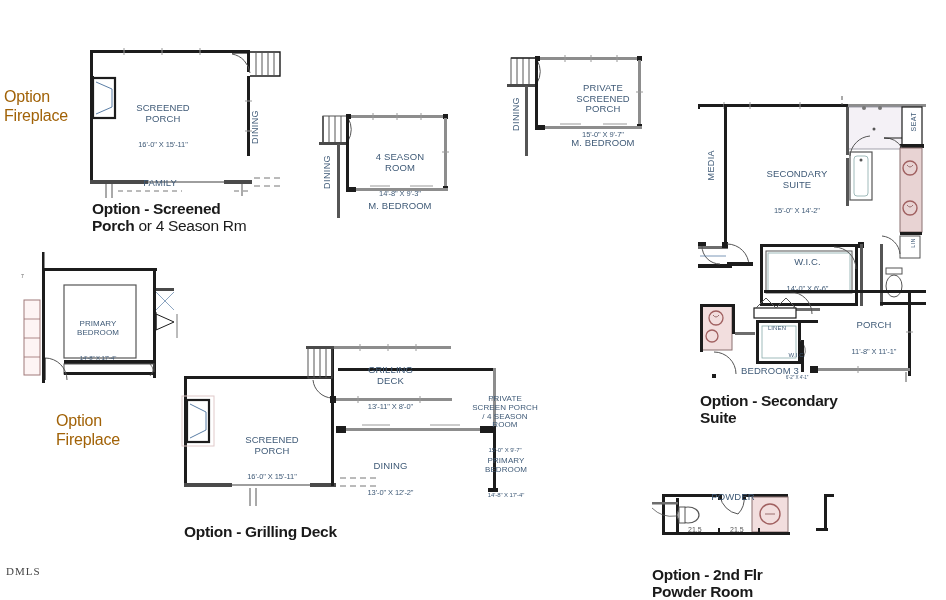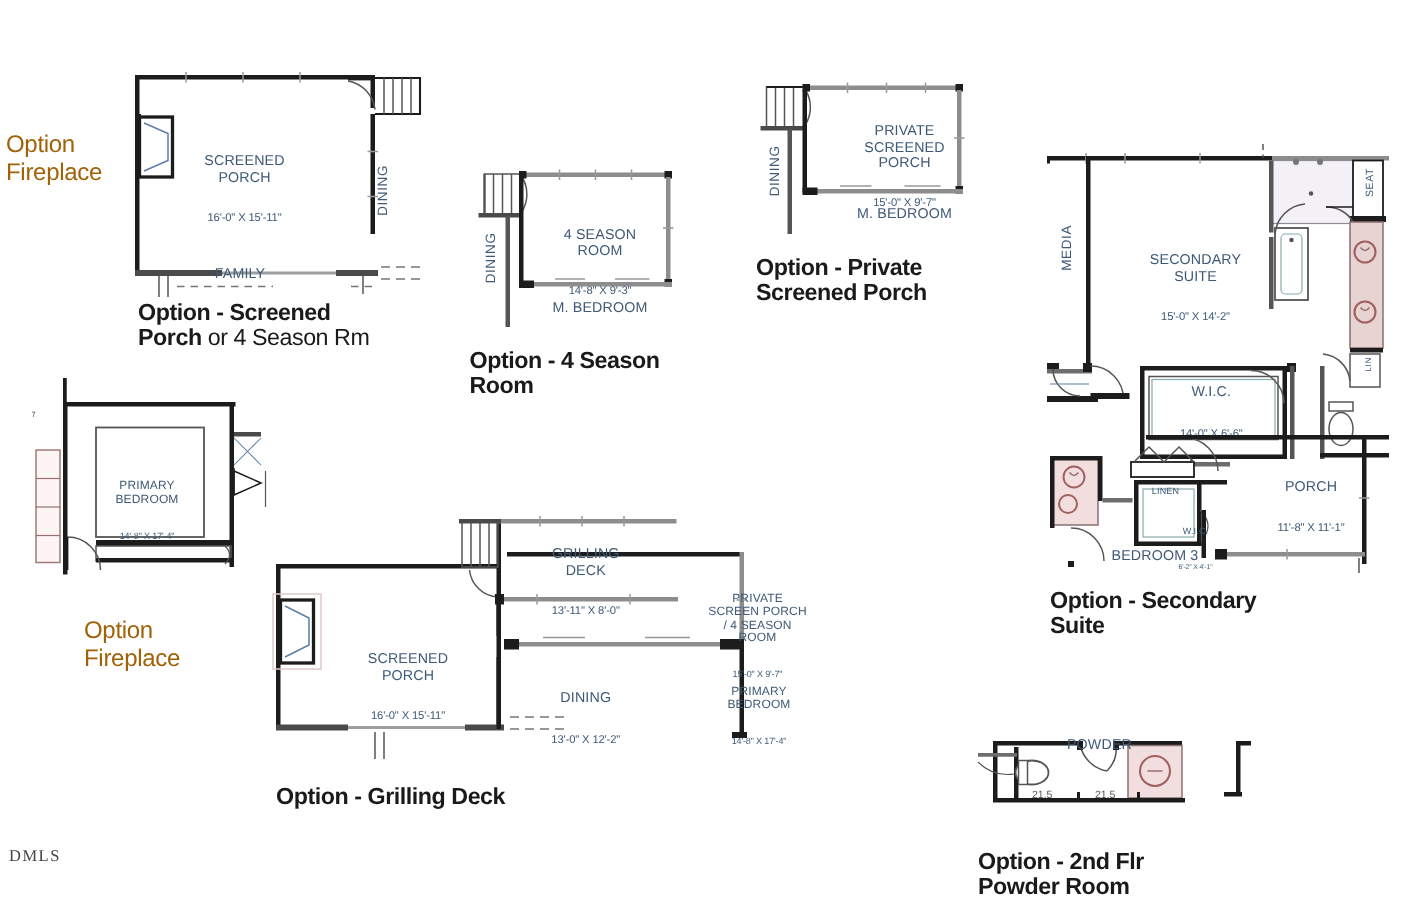--- a/index.html
+++ b/index.html
@@ -183,24 +183,20 @@
   <div class="abs room-label" style="left:348px; top:135px; width:104px;">
     <div class="room-name">4 SEASON
 ROOM</div>
     <div class="room-dim">14'-8" X 9'-3"</div>
   </div>
 
   <div class="abs vert" style="left:322px; top:155px;">DINING</div>
 
   <div class="abs room-label room-name" style="left:348px; top:201px; width:104px;">M. BEDROOM</div>
 
-  <div class="abs caption" style="left:313px; top:232px; width:200px;">
-    <span>Option - 4 Season</span><br>
-    <span>Room</span>
-  </div>
 
   <div class="abs" style="left:505px; top:52px; width:165px; height:110px;">
     <svg width="165" height="110" viewBox="0 0 165 110">
 
       <rect x="6" y="6" width="26" height="28" fill="none" stroke="#555" stroke-width="1"></rect>
       <line class="stroke-mid" x1="12" y1="6" x2="12" y2="34" stroke-width="1"></line>
       <line class="stroke-mid" x1="18" y1="6" x2="18" y2="34" stroke-width="1"></line>
       <line class="stroke-mid" x1="24" y1="6" x2="24" y2="34" stroke-width="1"></line>
       <rect x="2" y="32" width="30" height="3" fill="#4a4a4a"></rect>
       <path class="stroke-dark" d="M6,6 L32,6" stroke-width="1.3"></path>
@@ -233,24 +229,20 @@
     <div class="room-name">PRIVATE
 SCREENED
 PORCH</div>
     <div class="room-dim">15'-0" X 9'-7"</div>
   </div>
 
   <div class="abs vert" style="left:511px; top:97px;">DINING</div>
 
   <div class="abs room-label room-name" style="left:548px; top:138px; width:110px;">M. BEDROOM</div>
 
-  <div class="abs caption" style="left:504px; top:170px; width:220px;">
-    <span>Option - Private</span><br>
-    <span>Screened Porch</span>
-  </div>
 
   <div class="abs" style="left:20px; top:252px; width:165px; height:145px;">
     <svg width="165" height="145" viewBox="0 0 165 145">
 
       <rect x="22" y="0" width="2.5" height="18" fill="#1c1c1c"></rect>
 
       <rect x="22" y="16" width="115" height="3" fill="#1c1c1c"></rect>
       <rect x="22" y="16" width="3" height="115" fill="#1c1c1c"></rect>
       <rect x="133" y="16" width="3" height="110" fill="#1c1c1c"></rect>
 

